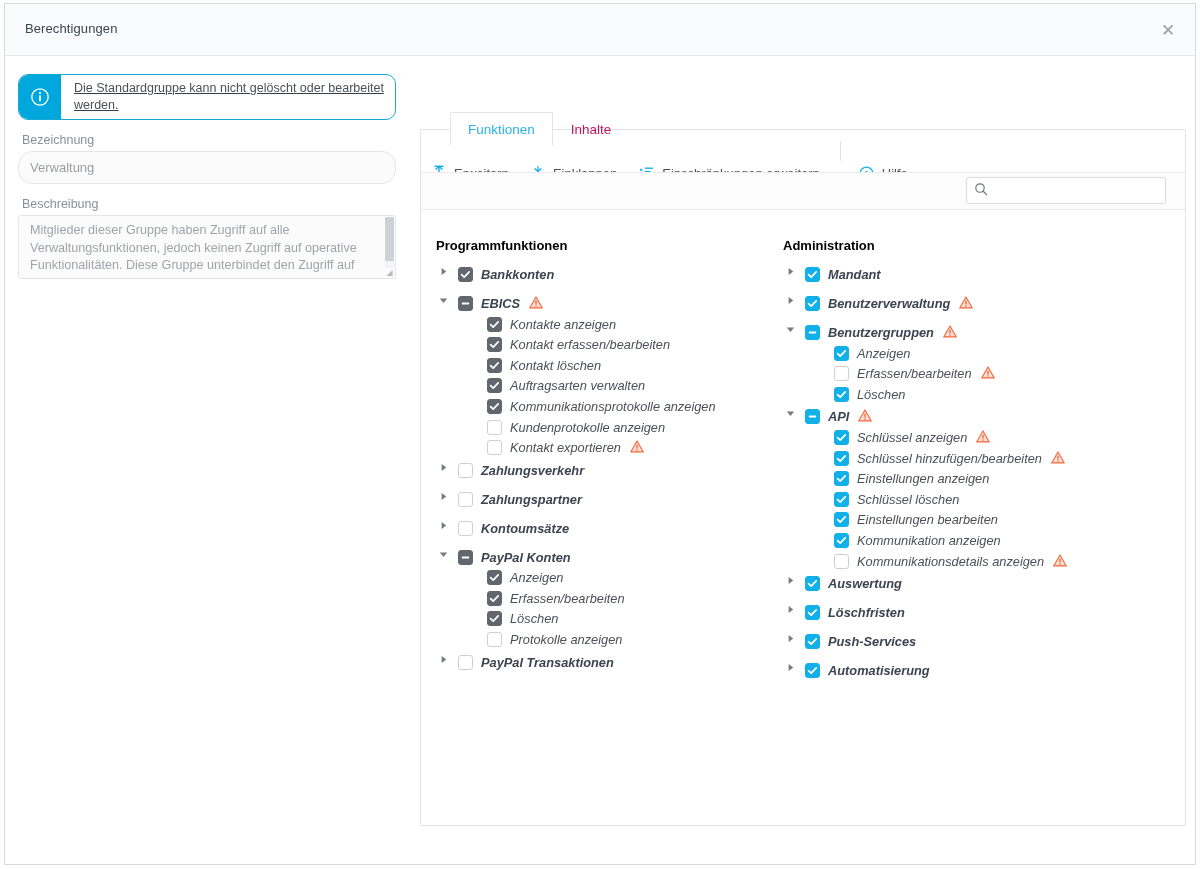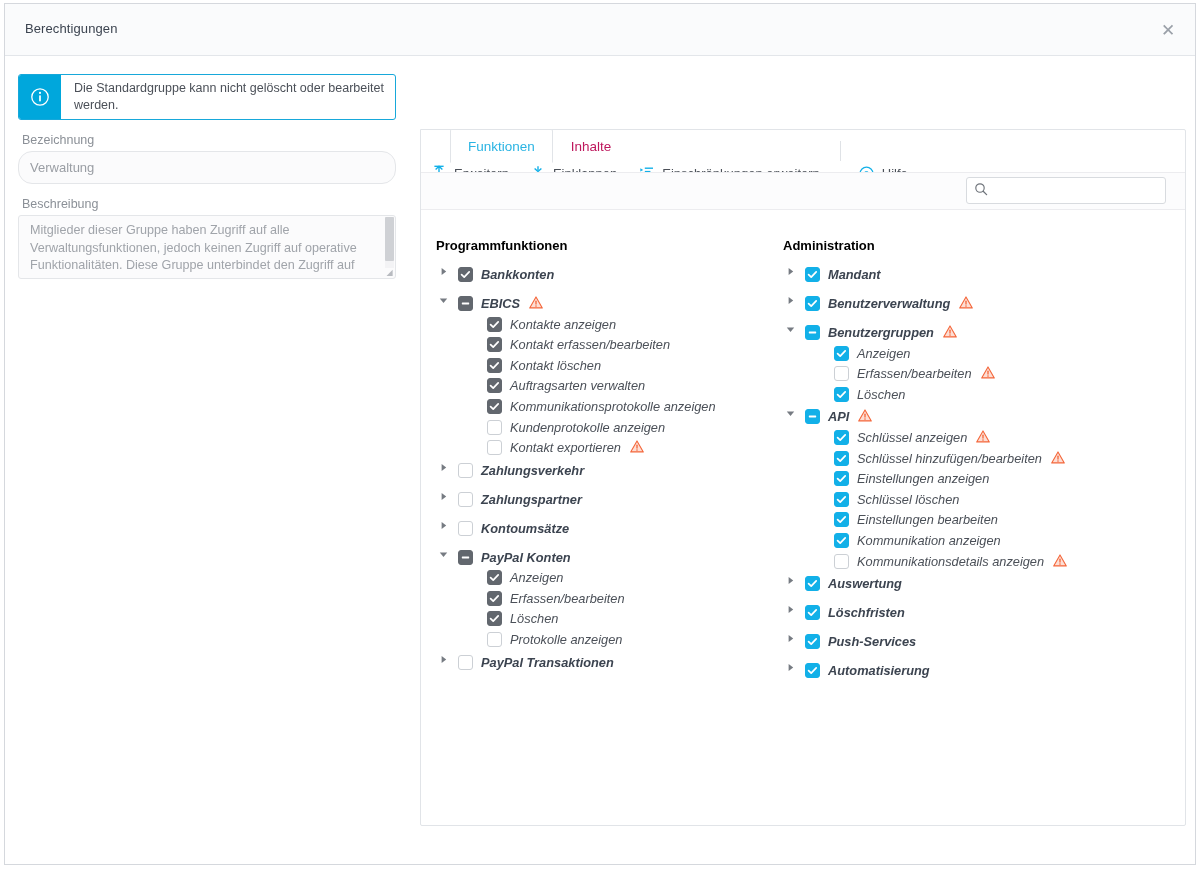--- a/index.html
+++ b/index.html
@@ -61,25 +61,26 @@
   
   .left-col {
     position: absolute;
     left: 13px; top: 18px;
     width: 378px;
   }
   .info-box {
     position: relative;
     display: flex;
     border: 1px solid #17a8da;
-    border-radius: 3px;
+    border-radius: 10px;
     background: #ffffff;
     overflow: hidden;
     height: 46px;
     box-sizing: border-box;
+    text-decoration: underline;
   }
   .info-icon-wrap {
     width: 42px;
     background: #00a7dc;
     display: flex;
     align-items: center;
     justify-content: center;
     flex: 0 0 42px;
   }
   .info-icon-wrap svg { display: block; }
@@ -160,21 +161,21 @@
     position: absolute;
     left: 415px; top: 73px;
     width: 766px; height: 697px;
     border: 1px solid #e1e4e8;
     border-radius: 0 2px 2px 2px;
     background: #ffffff;
     box-sizing: border-box;
   }
   .tabs {
     position: absolute;
-    left: 415px; top: 73px;
+    left: 415px; top: 56px;
     height: 34px;
     display: flex;
     z-index: 3;
     padding-left: 30px;
   }
   .tab {
     height: 34px;
     line-height: 34px;
     padding: 0 17px;
     font-size: 13.5px;

